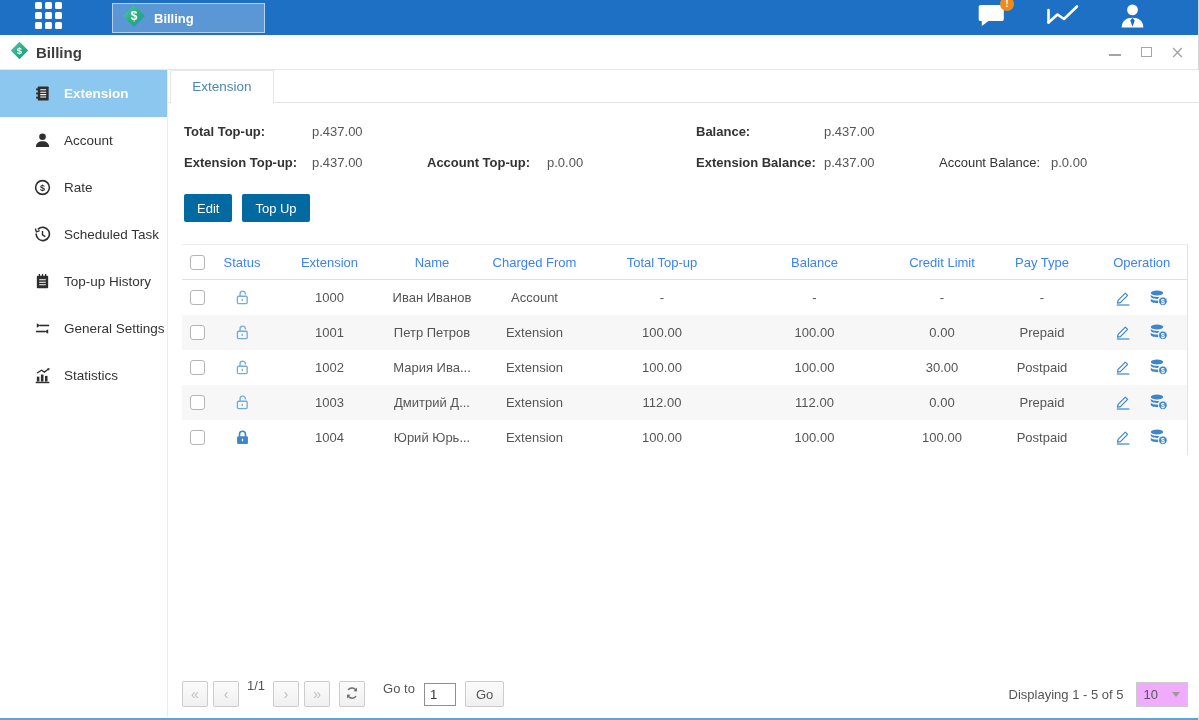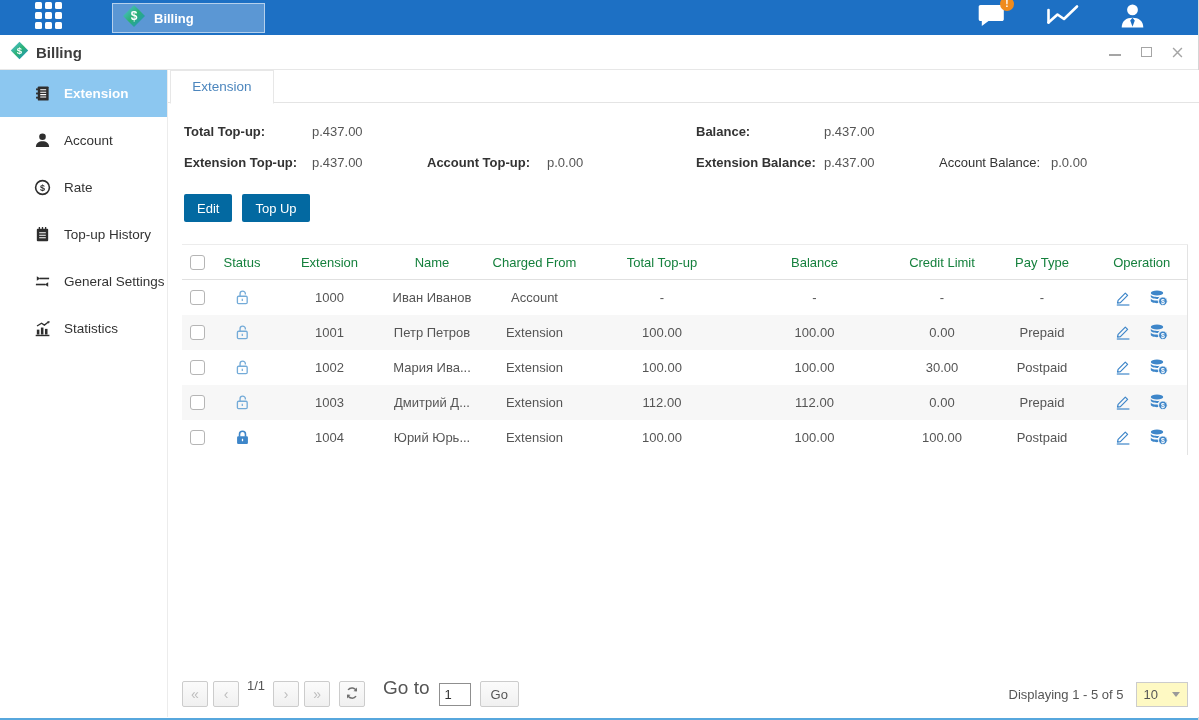--- a/index.html
+++ b/index.html
@@ -51,43 +51,43 @@
   .lbl2b { font-weight:normal; width:112px; flex-shrink:0; }
 
   
   .toolbar { display:flex; gap:10px; margin:9px 0 0 2px; }
   .btn-blue { background:#0369a1; color:#fff; border:none; height:28px; padding:0 13px; font-size:13px;
               border-radius:2px; cursor:pointer; font-family:"Liberation Sans", sans-serif; }
 
   
   table { width:100%; border-collapse:collapse; table-layout:fixed; margin-top:22px; font-size:13px; color:#555;
           border-right:1px solid #e3e3e3; }
-  thead th { font-weight:normal; color:#15803d; height:35px; text-align:center;
+  thead th { font-weight:normal; color:#3b82f6; height:35px; text-align:center;
              border-top:1px solid #ececec; border-bottom:1px solid #e0e0e0; overflow:hidden; white-space:nowrap; }
   tbody td { height:35px; text-align:center; overflow:hidden; white-space:nowrap; }
   tbody tr.alt { background:#f7f7f7; }
   .cbx { display:inline-block; width:15px; height:15px; border:1px solid #b5b5b5; border-radius:3px; background:#fff;
          vertical-align:middle; cursor:pointer; }
   .lock { display:inline-flex; vertical-align:middle; }
   td.op .opbtn { display:inline-flex; vertical-align:middle; cursor:pointer; margin:0 9px; }
 
   
   .footer { position:absolute; left:14px; right:14px; bottom:8px; height:30px; display:flex; align-items:center; }
   .pg-btn { width:26px; height:26px; border:1px solid #ccc; background:linear-gradient(#fbfbfb,#f0f0f0); border-radius:2px;
             color:#bdbdbd; font-size:14px; display:flex; align-items:center; justify-content:center; margin-right:5px; cursor:pointer; }
   .page-ind { margin:0 8px 18px 3px; color:#555; font-size:13px; }
   .refresh { margin-left:4px; }
-  .goto-lbl { margin:0 9px 12px 13px; color:#555; font-size:19px; }
+  .goto-lbl { margin:0 9px 12px 13px; color:#555; font-size:13px; }
   .goto-input { width:32px; height:23px; border:1px solid #8f8f8f; font-size:13px; padding:0 5px;
                 font-family:"Liberation Sans", sans-serif; color:#333; }
   .go-btn { margin-left:9px; height:26px; padding:0 10px; border:1px solid #ccc; background:linear-gradient(#fbfbfb,#f0f0f0);
             border-radius:2px; color:#555; font-size:13px; display:flex; align-items:center; cursor:pointer; }
   .footer-right { margin-left:auto; display:flex; align-items:center; gap:12px; }
   .displaying { color:#555; font-size:13px;padding-left:16px; }
-  .size-select { width:52px; height:25px; border:1px solid #ccc; background:#fef9c3; display:flex; align-items:center;
+  .size-select { width:52px; height:25px; border:1px solid #ccc; background:#f0abfc; display:flex; align-items:center;
                  justify-content:space-between; padding:0 7px; color:#555; font-size:13px; cursor:pointer; }
   .caret { width:0; height:0; border-left:4px solid transparent; border-right:4px solid transparent; border-top:5px solid #9a9a9a; }
 
   .bottom-edge { position:absolute; left:0; right:0; bottom:0; height:2px; background:#57a7dd; }
 </style>
 </head>
 <body>
 
 <div class="screen">
 
@@ -214,20 +214,30 @@
           <span class="side-ic">
             <svg width="17" height="17" viewBox="0 0 18 18">
               <circle cx="9" cy="9" r="7.3" fill="none" stroke="#2e2e2e" stroke-width="1.7"></circle>
               <text x="9" y="13" text-anchor="middle" font-size="9.5" font-weight="bold" fill="#2e2e2e" font-family="Liberation Sans, sans-serif">$</text>
             </svg>
           </span>
           <span>Rate</span>
         </div>
         <div class="side-item">
           <span class="side-ic">
+            <svg width="17" height="17" viewBox="0 0 18 18" fill="none">
+              <path d="M4.2 3.6A7 7 0 1 1 2.3 8" stroke="#2e2e2e" stroke-width="1.7"></path>
+              <path d="M1.5 2.6l1 3.6 3.5-1.2" stroke="#2e2e2e" stroke-width="1.4"></path>
+              <path d="M9 5.2v4.2l3 1.8" stroke="#2e2e2e" stroke-width="1.5"></path>
+            </svg>
+          </span>
+          <span>Scheduled Task</span>
+        </div>
+        <div class="side-item">
+          <span class="side-ic">
             <svg width="17" height="17" viewBox="0 0 18 18">
               <rect x="3" y="3" width="12" height="13.2" rx="1" fill="#2e2e2e"></rect>
               <path d="M5.7 1v3M9 1v3M12.3 1v3" stroke="#2e2e2e" stroke-width="1.4"></path>
               <path d="M5.5 7.2h7M5.5 9.8h7M5.5 12.4h7" stroke="#fff" stroke-width="1.1"></path>
             </svg>
           </span>
           <span>Top-up History</span>
         </div>
         <div class="side-item">
           <span class="side-ic">

